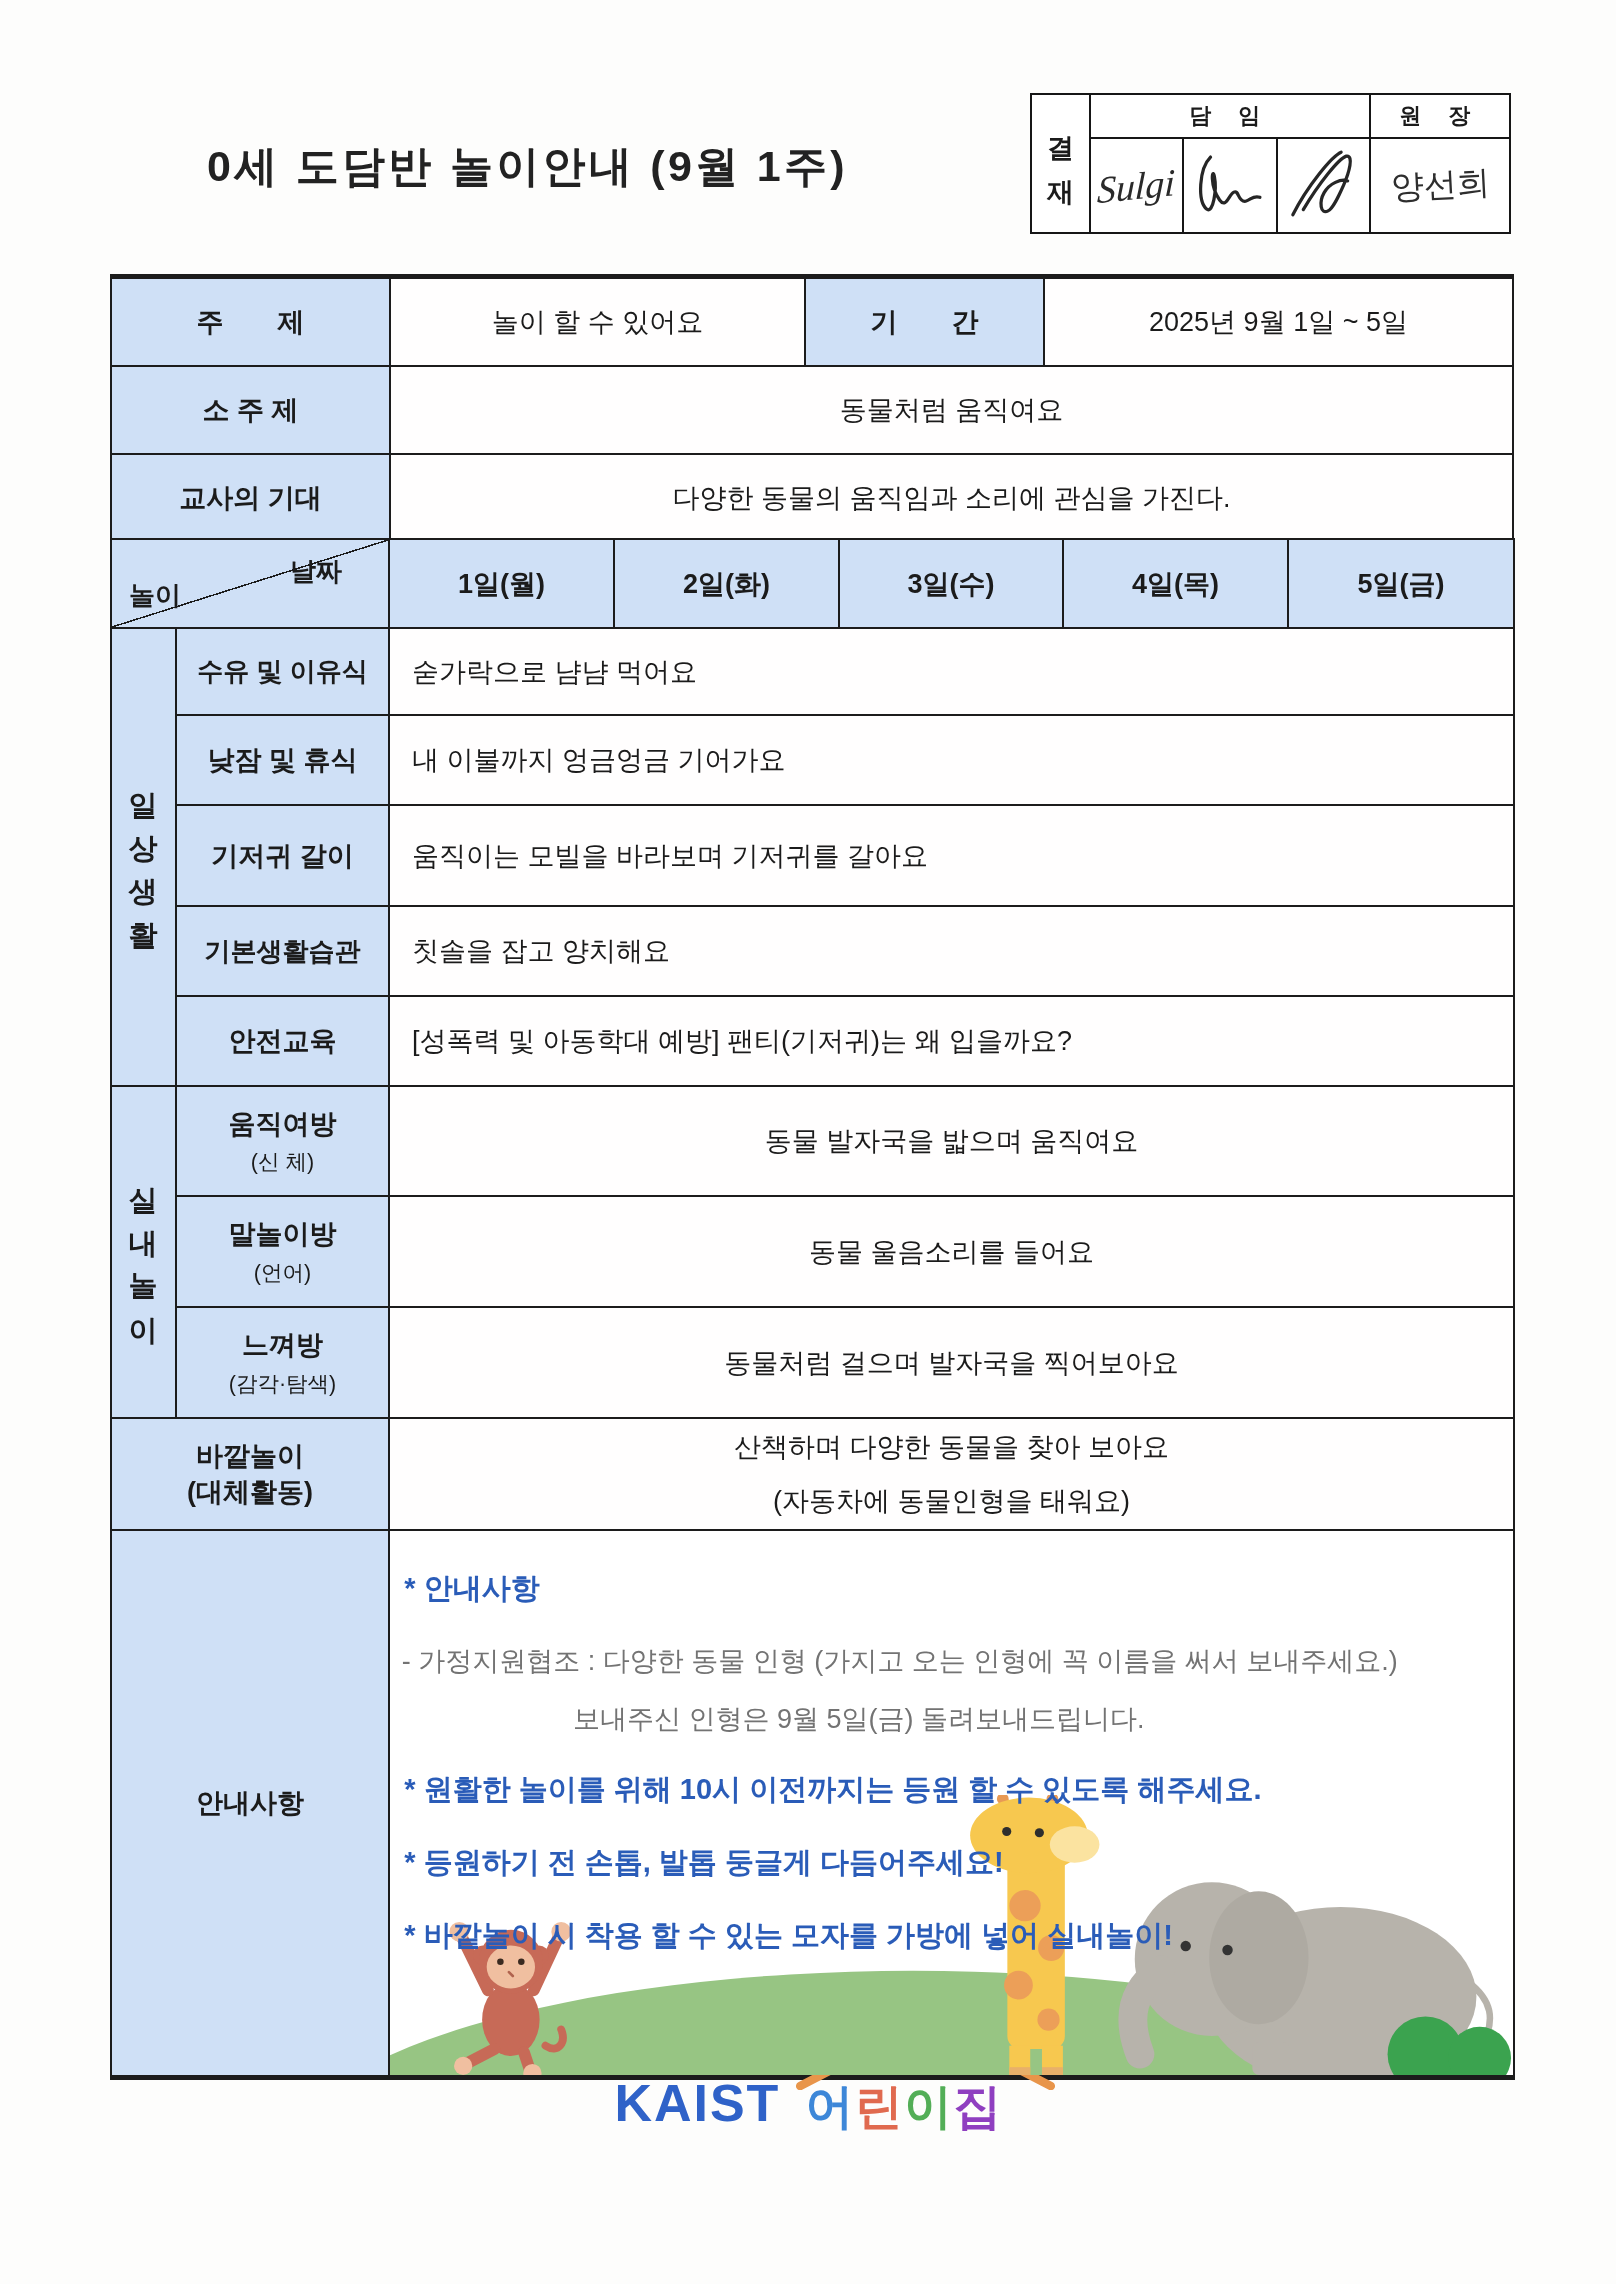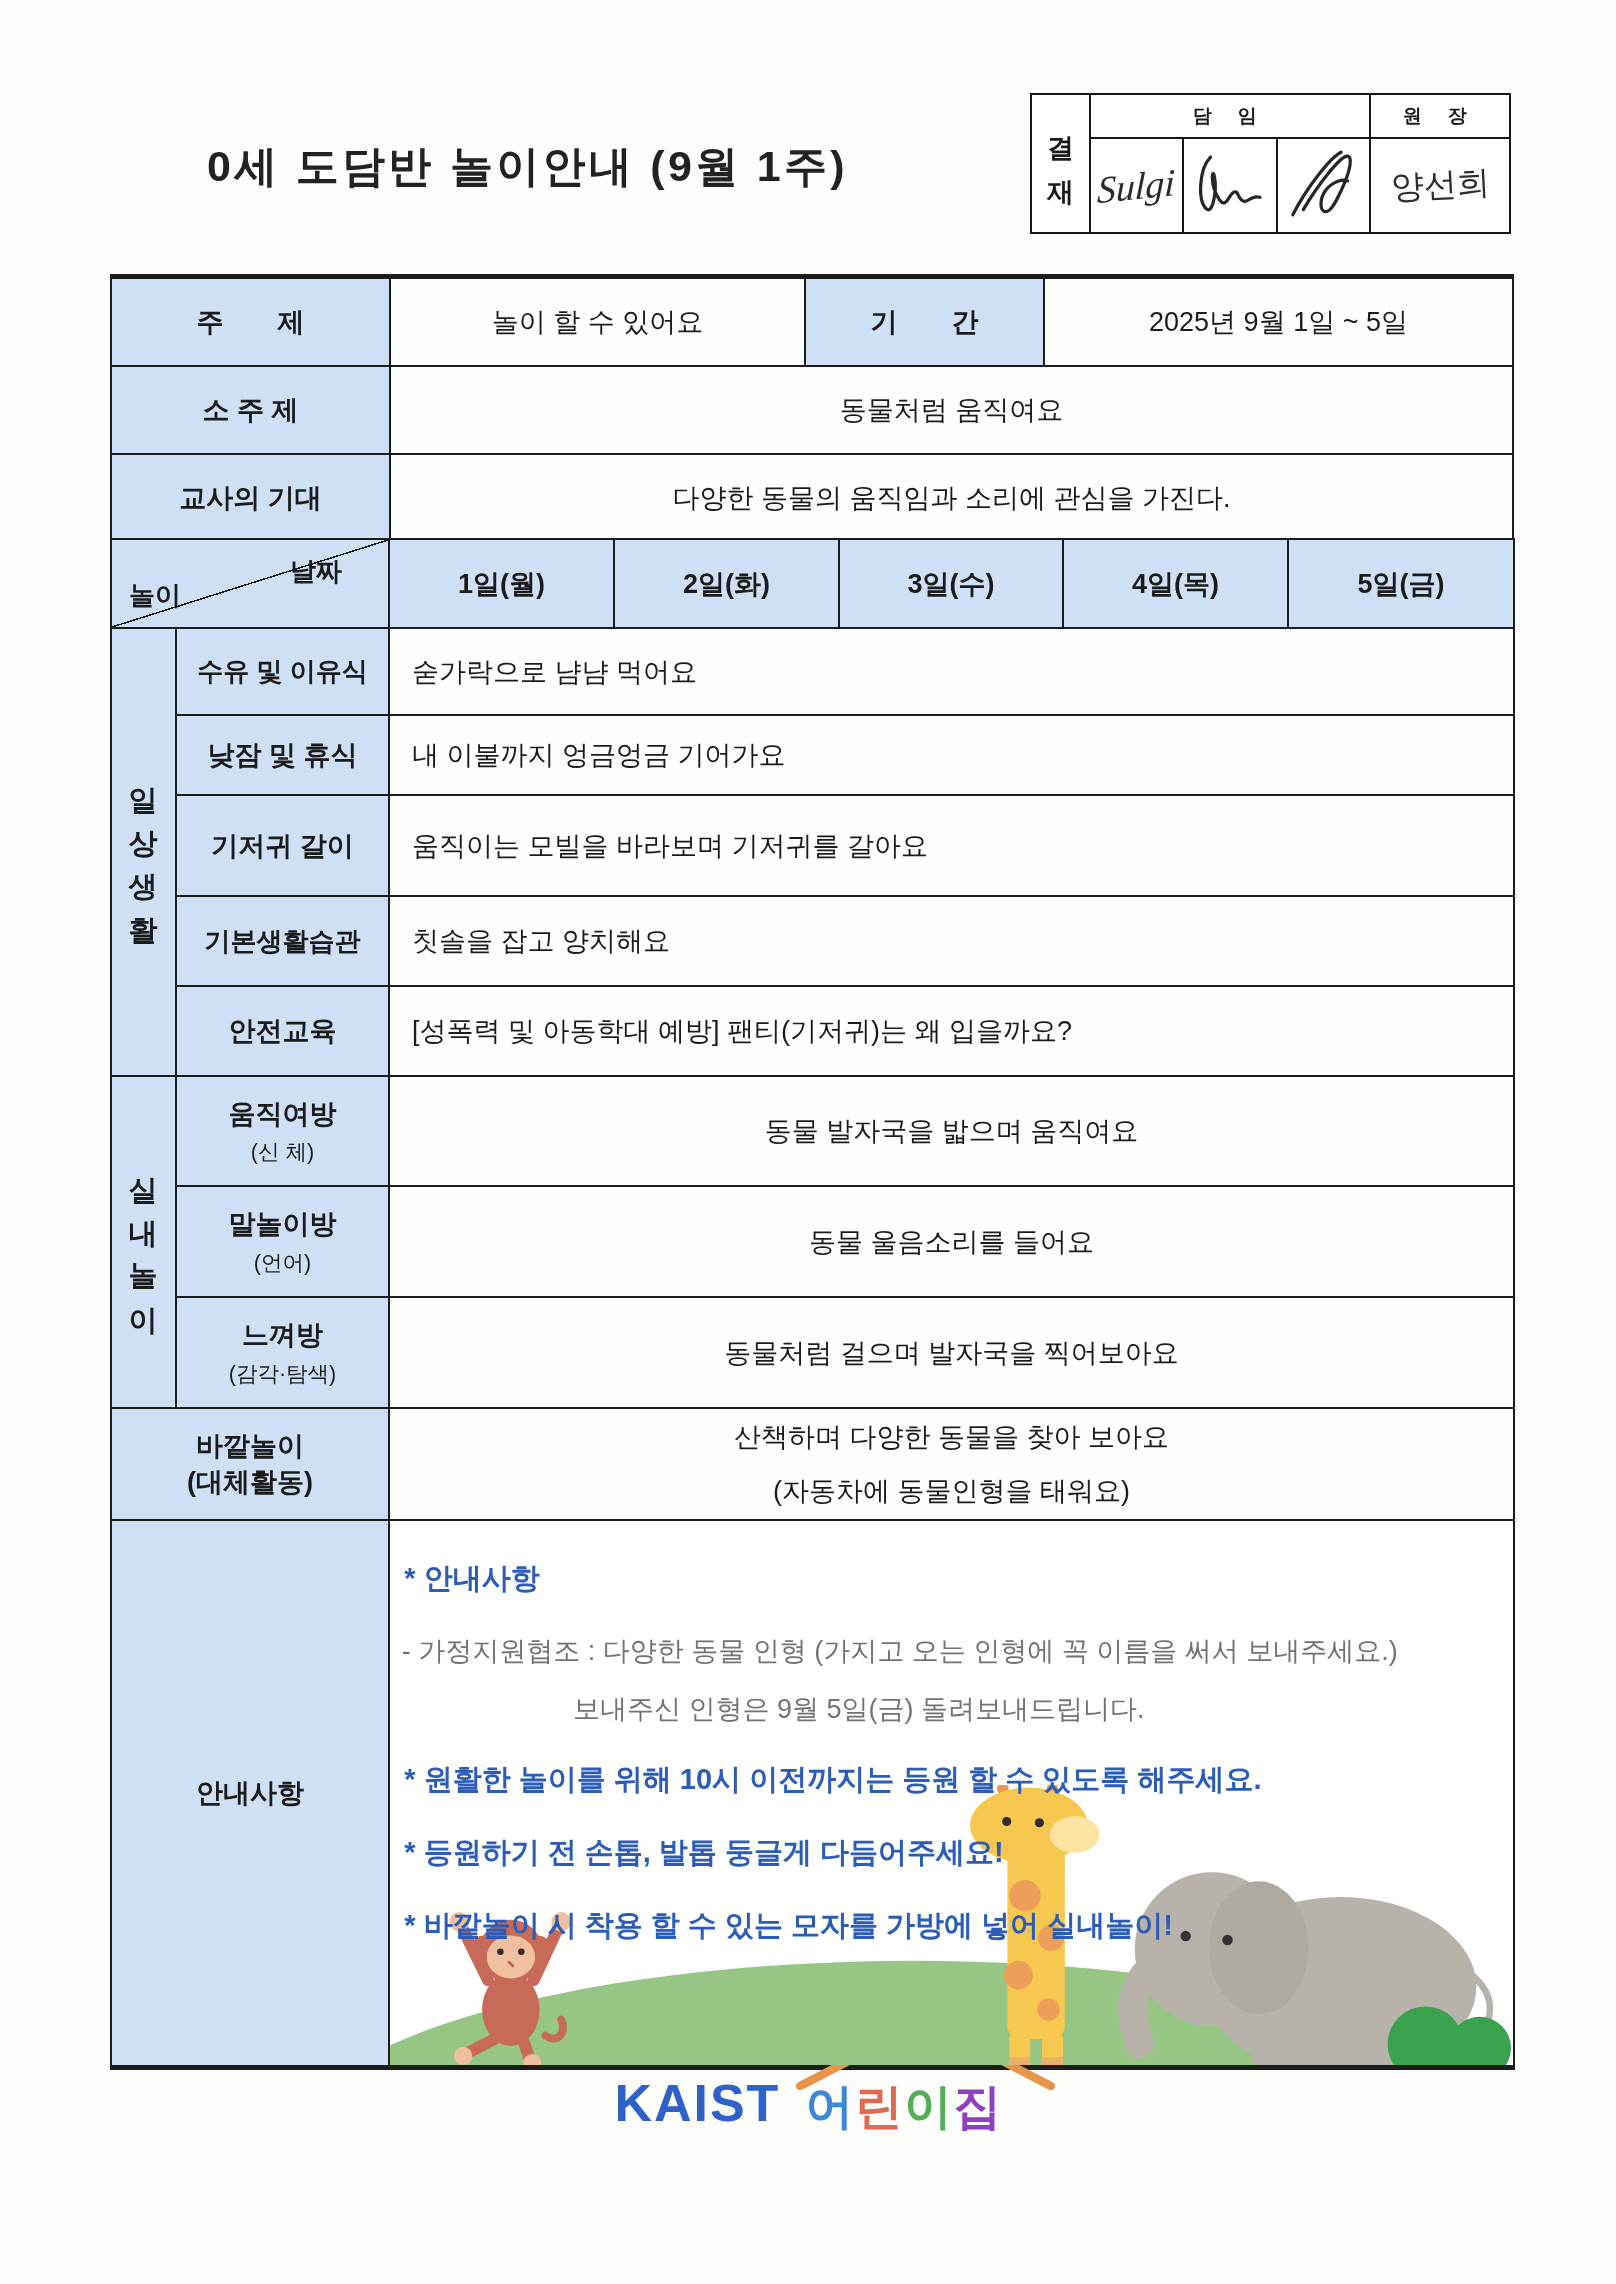--- a/index.html
+++ b/index.html
@@ -11,21 +11,21 @@
   .title{
     position:absolute;left:207px;top:138px;margin:0;
     font-size:43px;font-weight:bold;letter-spacing:3.3px;color:#222;
   }
   
   table{border-collapse:collapse;}
   .approval{position:absolute;left:1030px;top:93px;table-layout:fixed;width:480px;}
   .approval td{border:2.6px solid #161616;background:#fff;text-align:center;vertical-align:middle;}
   .ap-stamp{width:59px;font-size:27px;font-weight:bold;letter-spacing:6.5px;}
   .ap-stamp .vtxt{writing-mode:vertical-rl;text-orientation:upright;letter-spacing:17px;}
-  .ap-head{height:40px;font-size:19px;font-weight:bold;letter-spacing:10.4px;}
+  .ap-head{height:40px;font-size:22px;font-weight:bold;letter-spacing:10.4px;}
   .ap-sig{height:91px;}
   .sig-script{font-family:"Liberation Serif","DejaVu Serif",serif;font-style:italic;font-size:38px;
     display:inline-block;transform:rotate(-6deg) skewX(-8deg);color:#2a2a2a;}
   .sig-kr{font-size:33px;color:#2e2e2e;display:inline-block;transform:rotate(-3deg);font-weight:500;}
   
   .tA,.tB{position:absolute;left:110px;width:1403px;table-layout:fixed;}
   .tA{top:274px;}
   .tB{top:538px;}
   .tA td,.tB td{border:2px solid #1c1c1c;vertical-align:middle;overflow:hidden;}
   .tA{border-top:5.9px solid #1c1c1c;}
@@ -149,21 +149,21 @@
       <td class="hd">3일(수)</td>
       <td class="hd">4일(목)</td>
       <td class="hd">5일(금)</td>
     </tr>
 
     <tr style="height:87px">
       <td rowspan="5" class="hd vlabel">일상생활</td>
       <td class="hd" style="font-size:26px">수유 및 이유식</td>
       <td colspan="5" class="val left">숟가락으로 냠냠 먹어요</td>
     </tr>
-    <tr style="height:80px">
+    <tr style="height:90px">
       <td class="hd">낮잠 및 휴식</td>
       <td colspan="5" class="val left">내 이불까지 엉금엉금 기어가요</td>
     </tr>
     <tr style="height:101px">
       <td class="hd">기저귀 갈이</td>
       <td colspan="5" class="val left">움직이는 모빌을 바라보며 기저귀를 갈아요</td>
     </tr>
     <tr style="height:90px">
       <td class="hd" style="font-size:26px">기본생활습관</td>
       <td colspan="5" class="val left">칫솔을 잡고 양치해요</td>

